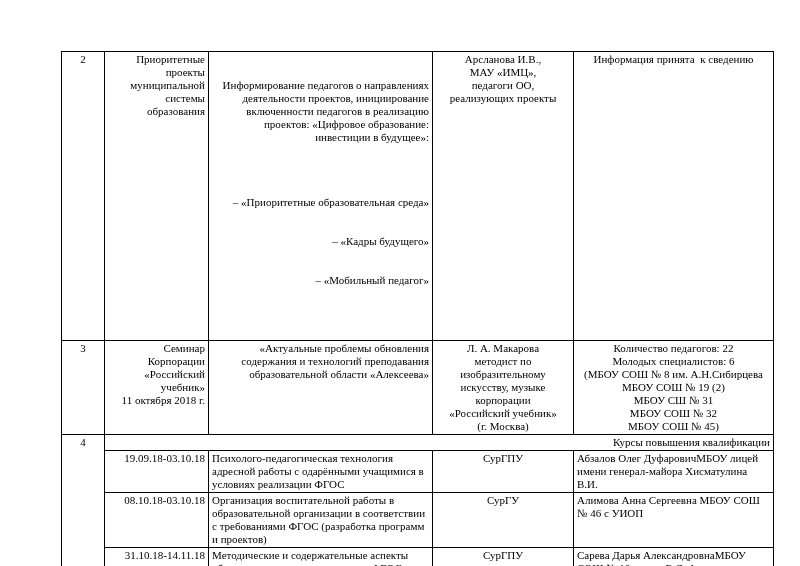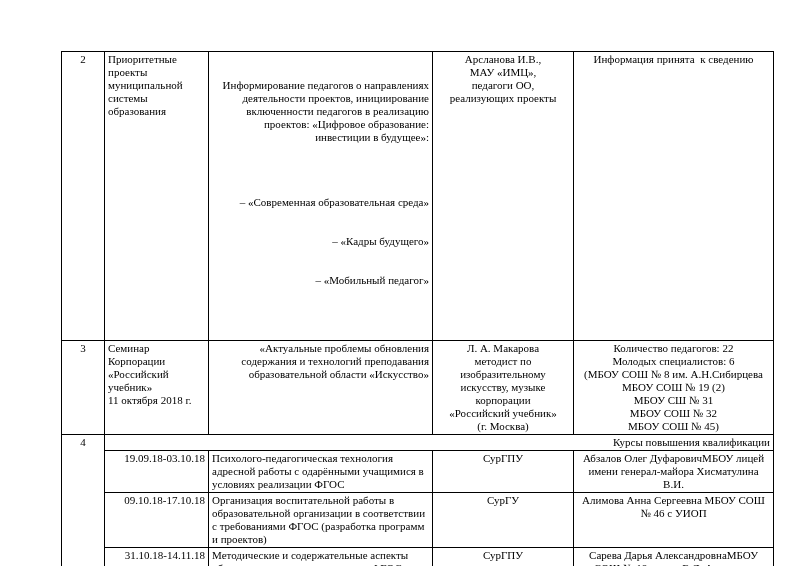--- a/index.html
+++ b/index.html
@@ -32,29 +32,29 @@
   }
   
   tr.row-2 { height: 112px; }
   tr.row-3 { height: 90px; }
   tr.row-4-header { height: 16px; }
   tr.course-1 { height: 39px; }
   tr.course-2 { height: 53px; }
   tr.course-3 { height: 38px; }
   
   td.num       { text-align: center; }
-  td.title     { text-align: left; }
+  td.title     { text-align: right; }
   td.desc      { text-align: right; }
   td.presenter { text-align: center; }
   td.result    { text-align: center; }
   td.section-header { text-align: right; padding-left: 4px; }
   td.date  { text-align: right; padding-left: 2px; }
   td.topic { text-align: left; }
   td.org   { text-align: center; }
-  td.part  { text-align: center; }
+  td.part  { text-align: left; }
   .bullets { padding-left: 2px; }
 </style>
 </head>
 <body>
 
 <div class="page">
   <table class="doc-table">
     <colgroup>
       <col style="width:43px">
       <col style="width:104px">
@@ -71,42 +71,42 @@
 муниципальной
 системы
 образования</td>
         <td class="desc">
           <div>Информирование педагогов о направлениях
 деятельности проектов, инициирование
 включенности педагогов в реализацию
 проектов: «Цифровое образование:
 инвестиции в будущее»:</div>
           <div class="bullets">
-            <div>– «Современная образовательная среда»</div>
+            <div>– «Приоритетные образовательная среда»</div>
             <div>– «Кадры будущего»</div>
             <div>– «Мобильный педагог»</div>
           </div>
         </td>
         <td class="presenter">Арсланова И.В.,
 МАУ «ИМЦ»,
 педагоги ОО,
 реализующих проекты</td>
         <td class="result">Информация принята  к сведению</td>
       </tr>
 
       <tr class="row-3">
         <td class="num">3</td>
         <td class="title">Семинар
 Корпорации
 «Российский
 учебник»
 11 октября 2018 г.</td>
         <td class="desc">«Актуальные проблемы обновления
 содержания и технологий преподавания
-образовательной области «Искусство»</td>
+образовательной области «Алексеева»</td>
         <td class="presenter">Л. А. Макарова
 методист по
 изобразительному
 искусству, музыке
 корпорации
 «Российский учебник»
 (г. Москва)</td>
         <td class="result">Количество педагогов: 22
 Молодых специалистов: 6
 (МБОУ СОШ № 8 им. А.Н.Сибирцева
@@ -126,21 +126,21 @@
         <td class="topic">Психолого-педагогическая технология
 адресной работы с одарёнными учащимися в
 условиях реализации ФГОС</td>
         <td class="org">СурГПУ</td>
         <td class="part">Абзалов Олег ДуфаровичМБОУ лицей
 имени генерал-майора Хисматулина
 В.И.</td>
       </tr>
 
       <tr class="course-2">
-        <td class="date">09.10.18-17.10.18</td>
+        <td class="date">08.10.18-03.10.18</td>
         <td class="topic">Организация воспитательной работы в
 образовательной организации в соответствии
 с требованиями ФГОС (разработка программ
 и проектов)</td>
         <td class="org">СурГУ</td>
         <td class="part">Алимова Анна Сергеевна МБОУ СОШ
 № 46 с УИОП</td>
       </tr>
 
       <tr class="course-3">

